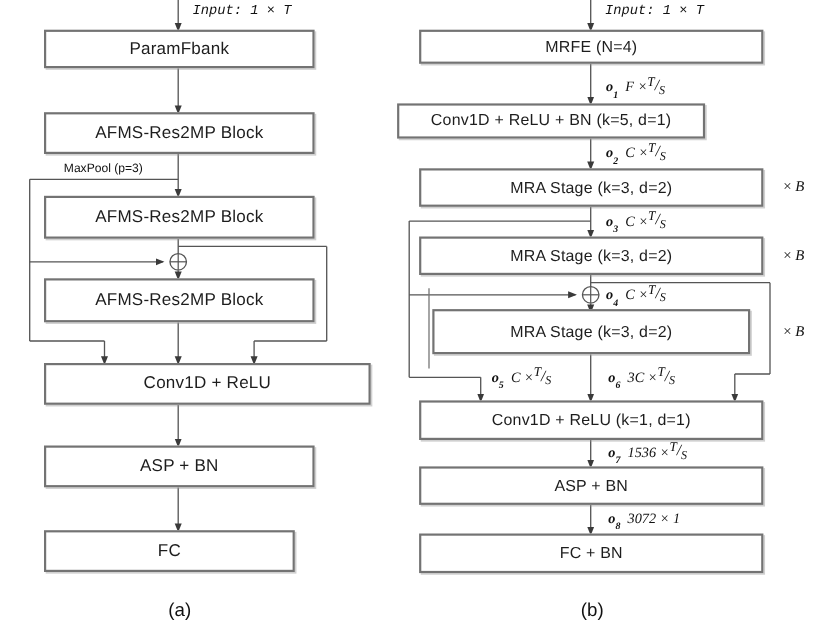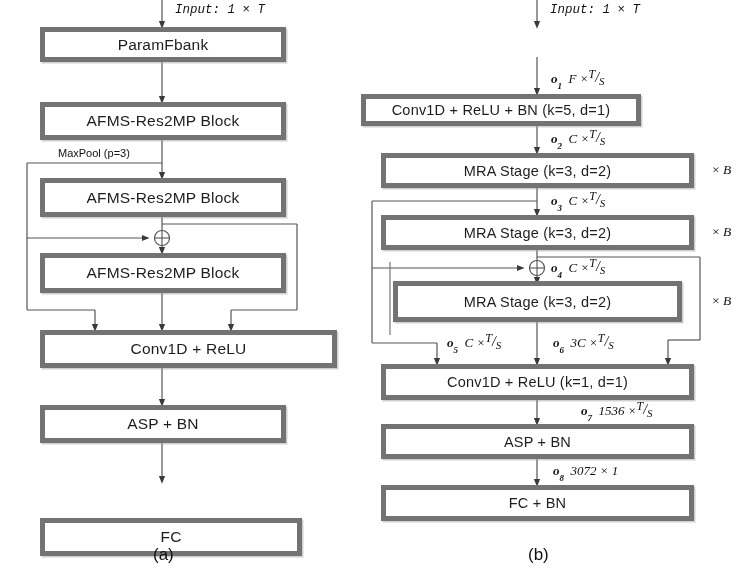--- a/index.html
+++ b/index.html
@@ -2,21 +2,21 @@
 <html><head>
 <meta charset="utf-8">
 <style>
   html,body{margin:0;padding:0;background:#ffffff;}
   body{width:739px;height:576px;font-family:"Liberation Sans",sans-serif;color:#1a1a1a;}
   #root{position:relative;width:739px;height:576px;overflow:hidden;}
 
   .node{
     position:absolute;
     box-sizing:border-box;
-    border:5px solid #737373;
+    border:2px solid #737373;
     background:#ffffff;
     display:flex;align-items:center;justify-content:center;
     font-size:15.5px;
     color:#1d1d1d;
     box-shadow:1.5px 1.5px 0 rgba(150,150,150,0.45);
     white-space:nowrap;
     letter-spacing:.2px;
   }
   .node.small{font-size:14.5px;}
 
@@ -140,28 +140,29 @@
   <div class="node" style="left:40px;top:102px;width:246px;height:38px;">AFMS-Res2MP Block</div>
 
   <div class="node" style="left:40px;top:178px;width:246px;height:39px;">AFMS-Res2MP Block</div>
 
   <div class="node" style="left:40px;top:253px;width:246px;height:40px;">AFMS-Res2MP Block</div>
 
   <div class="node" style="left:40px;top:330px;width:297px;height:38px;">Conv1D + ReLU</div>
 
   <div class="node" style="left:40px;top:405px;width:246px;height:38px;">ASP + BN</div>
 
-  <div class="node" style="left:40px;top:482px;width:262px;height:38px;margin-top:36px;">FC</div>
+  <div class="node" style="left:40px;top:482px;width:228px;height:38px;">FC</div>
 
   <div class="lbl ital" style="left:175px;top:4px;">Input: 1 × T</div>
 
   <div class="lbl maxpool" style="left:58px;top:148px;">MaxPool (p=3)</div>
 
   <div class="caption" style="left:153px;top:545px;">(a)</div>
 
+  <div class="node small" style="left:381px;top:27px;width:313px;height:31px;">MRFE (N=4)</div>
 
   <div class="node small" style="left:361px;top:94px;width:280px;height:32px;">Conv1D + ReLU + BN (k=5, d=1)</div>
 
   <div class="node small" style="left:381px;top:153px;width:313px;height:35px;">MRA Stage (k=3, d=2)</div>
 
   <div class="node small" style="left:381px;top:215px;width:313px;height:35px;">MRA Stage (k=3, d=2)</div>
 
   <div class="node small" style="left:393px;top:281px;width:289px;height:41px;">MRA Stage (k=3, d=2)</div>
 
   <div class="node small" style="left:381px;top:364px;width:313px;height:36px;">Conv1D + ReLU (k=1, d=1)</div>
@@ -193,21 +194,21 @@
   </div>
 
   <div class="lbl tensor" style="left:447px;top:336px;">
     <b>o<span class="sub">5</span></b>&nbsp; C ×<span class="frac"><span class="num">T</span><span class="sl">/</span><span class="den">S</span></span>
   </div>
 
   <div class="lbl tensor" style="left:553px;top:336px;">
     <b>o<span class="sub">6</span></b>&nbsp; 3C ×<span class="frac"><span class="num">T</span><span class="sl">/</span><span class="den">S</span></span>
   </div>
 
-  <div class="lbl tensor" style="left:553px;top:404px;margin-left:28px;">
+  <div class="lbl tensor" style="left:553px;top:404px;">
     <b>o<span class="sub">7</span></b>&nbsp; 1536 ×<span class="frac"><span class="num">T</span><span class="sl">/</span><span class="den">S</span></span>
   </div>
 
   <div class="lbl tensor" style="left:553px;top:464px;">
     <b>o<span class="sub">8</span></b>&nbsp; 3072 × 1
   </div>
 
   <div class="caption" style="left:528px;top:545px;">(b)</div>
 
 </div>

